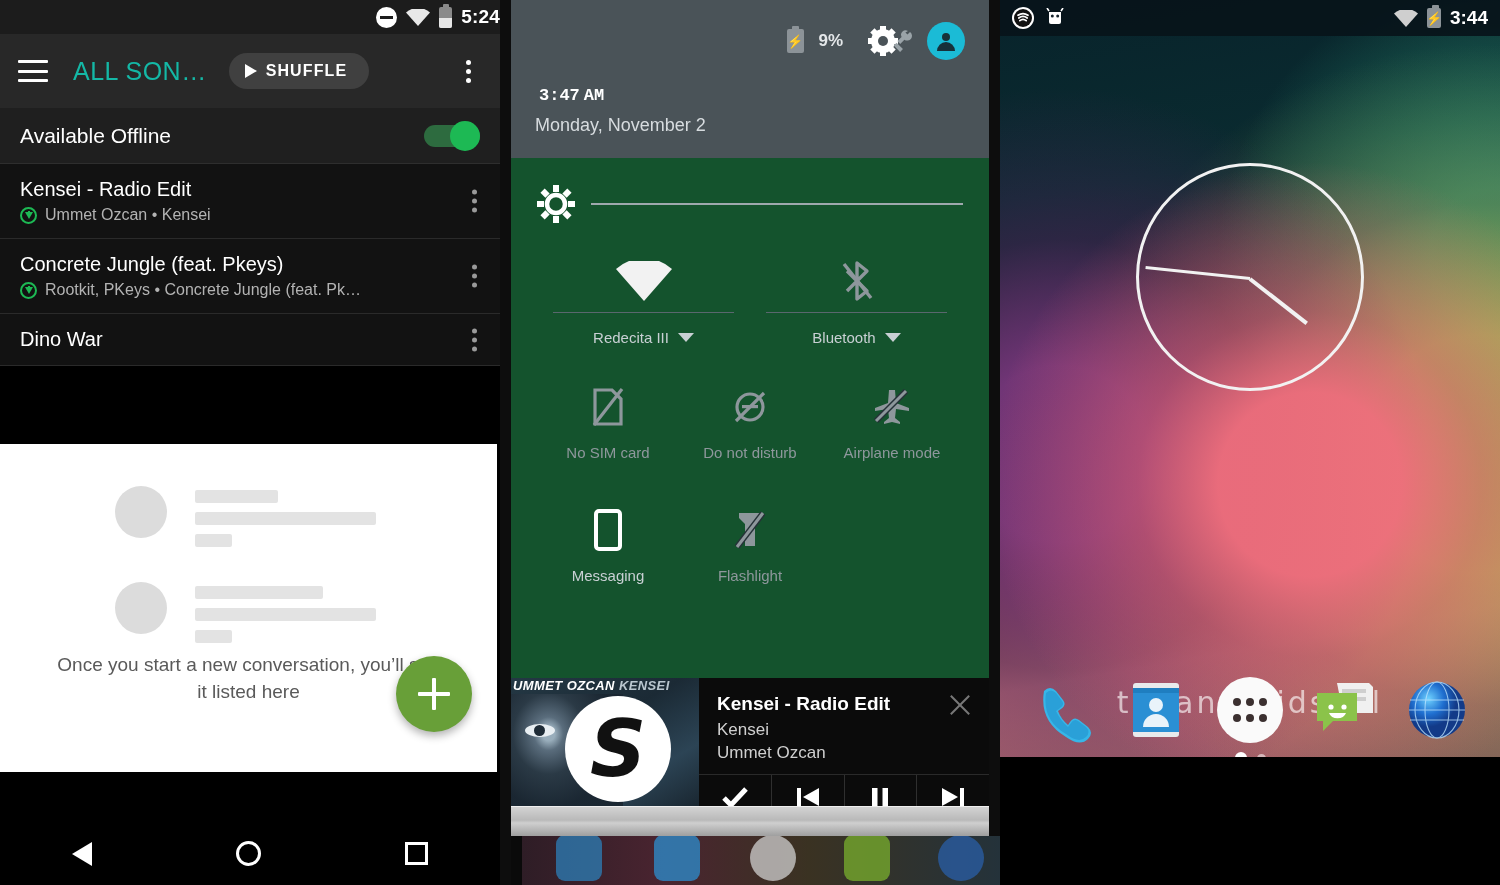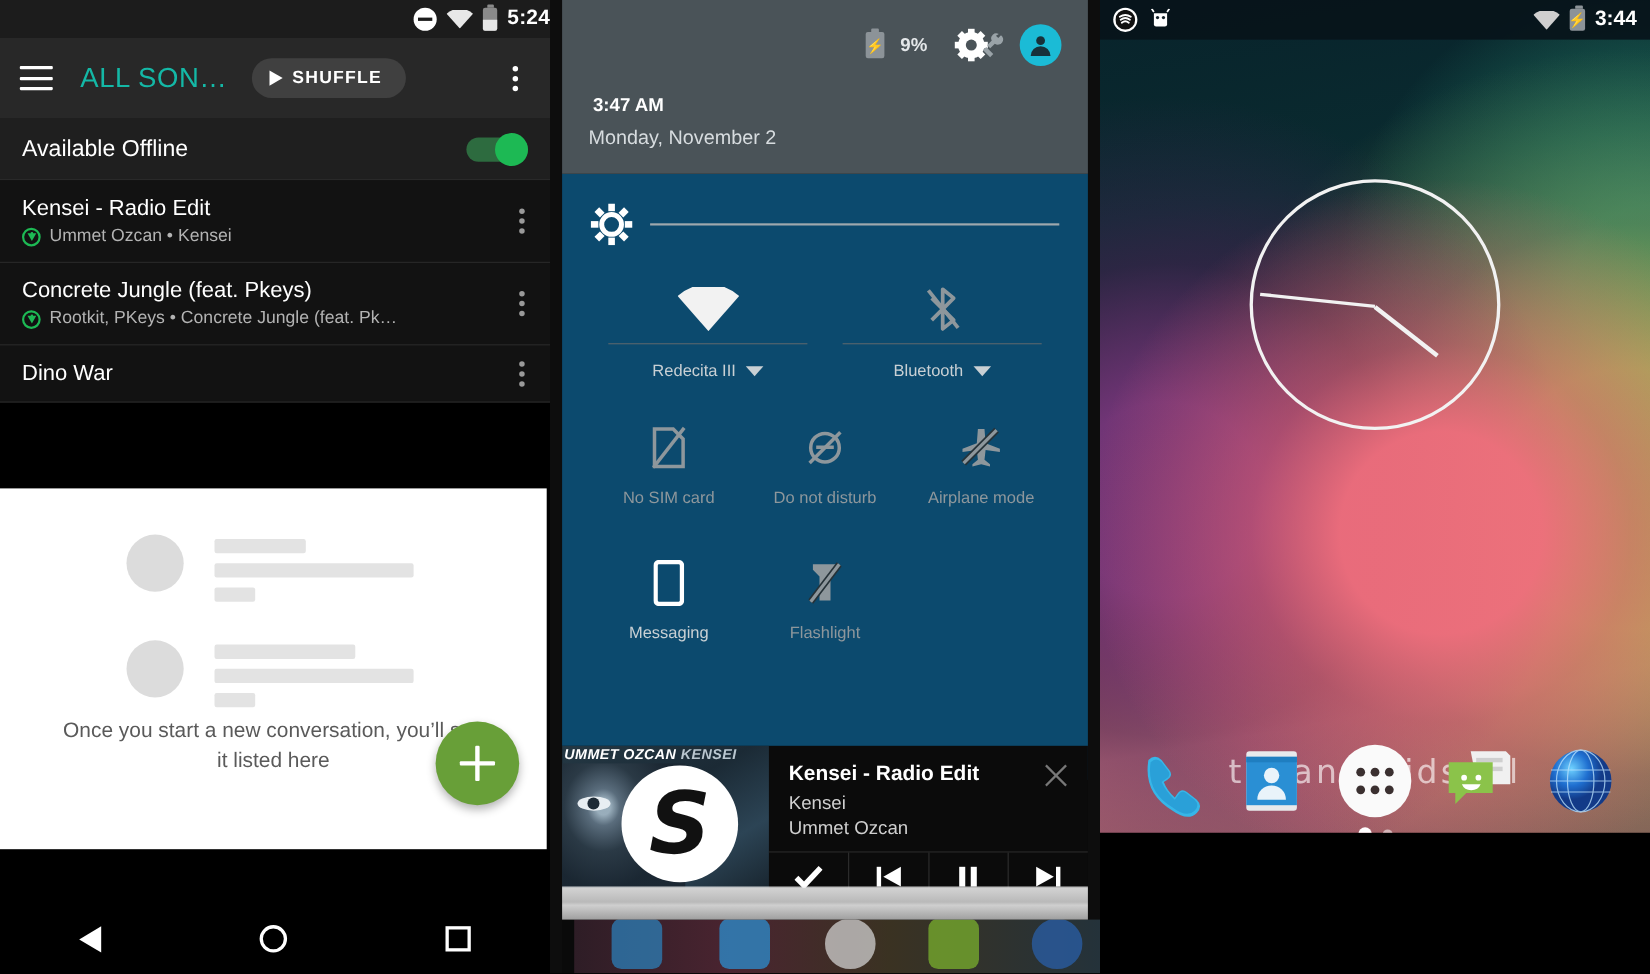--- a/index.html
+++ b/index.html
@@ -102,25 +102,25 @@
   .qs-frame { position:absolute; left:11px; top:0; width:478px; height:885px; background:#0a0a0a; }
   .qs-header { background:#4a5358; height:158px; position:relative; padding:0 24px; }
   .qs-header-icons { display:flex; align-items:center; justify-content:flex-end; gap:14px; padding-top:22px; }
   .batt-charge { width:17px; height:24px; background:#8c9398; border-radius:2px; position:relative; }
   .batt-charge::before { content:""; position:absolute; top:-3px; left:5px; width:7px; height:3px; background:#8c9398; border-radius:1px 1px 0 0; }
   .batt-charge::after { content:"\26A1"; position:absolute; inset:0; color:#cdd2d5; font-size:13px; display:flex; align-items:center; justify-content:center; }
   .batt-pct { color:#e4e7e9; font-size:17px; font-weight:bold; margin-right:10px; }
   .gear-wrap { position:relative; width:46px; height:30px; }
   .qs-avatar { width:38px; height:38px; border-radius:50%; background:#1BBBD6; display:flex; align-items:center; justify-content:center; }
   .qs-clock { position:absolute; left:24px; top:76px; }
-  .qs-time { color:#fff; font-size:29px; font-weight:bold; }
+  .qs-time { color:#fff; font-size:29px; font-weight:bold;font-family:Liberation Mono, monospace; }
   .qs-time span { font-size:17px; font-weight:bold; margin-left:4px; }
   .qs-date { color:#d7dcdf; font-size:18px; margin-top:6px; }
 
-  .qs-panel { background:#0c4a6e; height:551px; padding:0 26px; }
+  .qs-panel { background:#14532d; height:551px; padding:0 26px; }
   .bright-row { display:flex; align-items:center; height:92px; gap:16px; }
   .bright-track { flex:1; height:2px; background:#9fa8ad; }
   .qs-tiles-top { display:flex; }
   .qs-big { flex:1; text-align:center; }
   .qs-big-ico { height:62px; display:flex; align-items:center; justify-content:center; }
   .qs-big-line { height:1px; background:#5a676e; margin:0 16px; }
   .qs-big-label { color:#c9d0d4; font-size:15px; padding:16px 0 0; display:flex; align-items:center; justify-content:center; gap:9px; }
   .caret { width:0; height:0; border-left:8px solid transparent; border-right:8px solid transparent; border-top:9px solid #c9d0d4; }
   .qs-grid { display:flex; flex-wrap:wrap; margin-top:36px; }
   .qs-tile { width:33.33%; text-align:center; margin-bottom:44px; }

